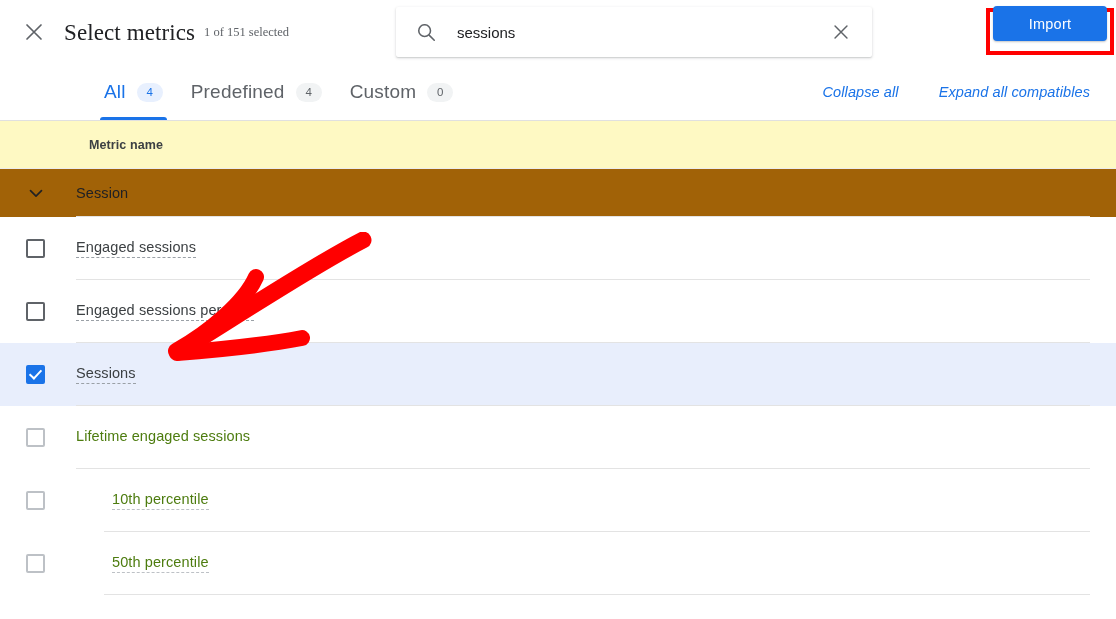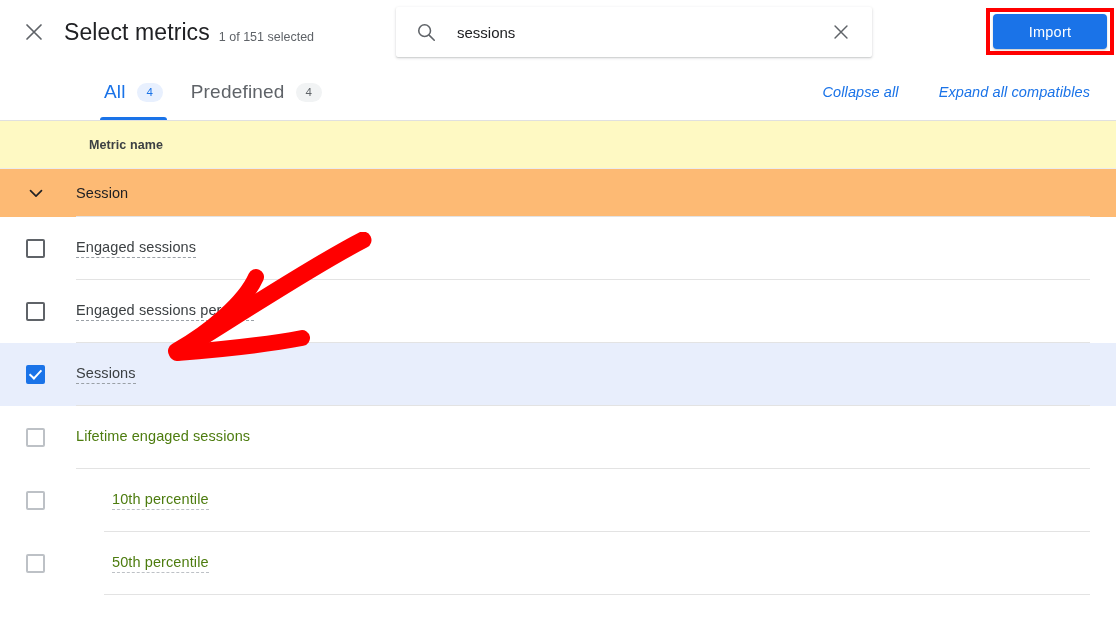--- a/index.html
+++ b/index.html
@@ -31,22 +31,23 @@
     margin-left: 22px;
     margin-right: 18px;
     position: relative;
     cursor: pointer;
     flex: 0 0 auto;
   }
   .close-btn svg { display: block; }
 
   .title-wrap {
     display: flex;
-    align-items: flex-end;
-    flex: 0 0 auto;
+    align-items: center;
+    flex: 0 0 auto;
+    font-family: Liberation Serif, serif;
   }
   .page-title {
     font-size: 23px;
     font-weight: 400;
     color: #202124;
     letter-spacing: 0.1px;
     line-height: 1;
   }
   .title-sub {
     font-size: 12.5px;
@@ -100,21 +101,21 @@
     top: 8px;
     width: 128px;
     height: 47px;
     border: 4px solid #ff0000;
     box-sizing: border-box;
     background: #ffffff;
   }
   .import-btn {
     position: absolute;
     left: 993px;
-    top: 14px;
+    top: 6px;
     width: 114px;
     height: 35px;
     background: #1a73e8;
     color: #ffffff;
     border: none;
     border-radius: 4px;
     font-family: "Liberation Sans", sans-serif;
     font-size: 14.5px;
     font-weight: 500;
     letter-spacing: 0.2px;
@@ -214,21 +215,21 @@
   
   .list { position: relative; }
 
   .group-row {
     height: 48px;
     display: flex;
     align-items: center;
     position: relative;
     cursor: pointer;
   }
-  .group-row.hl { background: #fdba74; }
+  .group-row.hl { background: #a16207; }
   .chev {
     width: 22px;
     height: 22px;
     margin-left: 25px;
     margin-right: 29px;
     flex: 0 0 auto;
   }
   .group-label {
     font-size: 14.5px;
     color: #202124;
@@ -360,20 +361,24 @@
     <div class="tab active">
       <span class="tab-label">All</span>
       <span class="tab-badge">4</span>
     </div>
 
     <div class="tab">
       <span class="tab-label">Predefined</span>
       <span class="tab-badge">4</span>
     </div>
 
+    <div class="tab">
+      <span class="tab-label">Custom</span>
+      <span class="tab-badge">0</span>
+    </div>
   </div>
 
   <div class="tabs-links">
     <span class="tab-link">Collapse all</span>
     <span class="tab-link">Expand all compatibles</span>
   </div>
 </div>
 
 <div class="col-header">
   <span class="col-name">Metric name</span>

